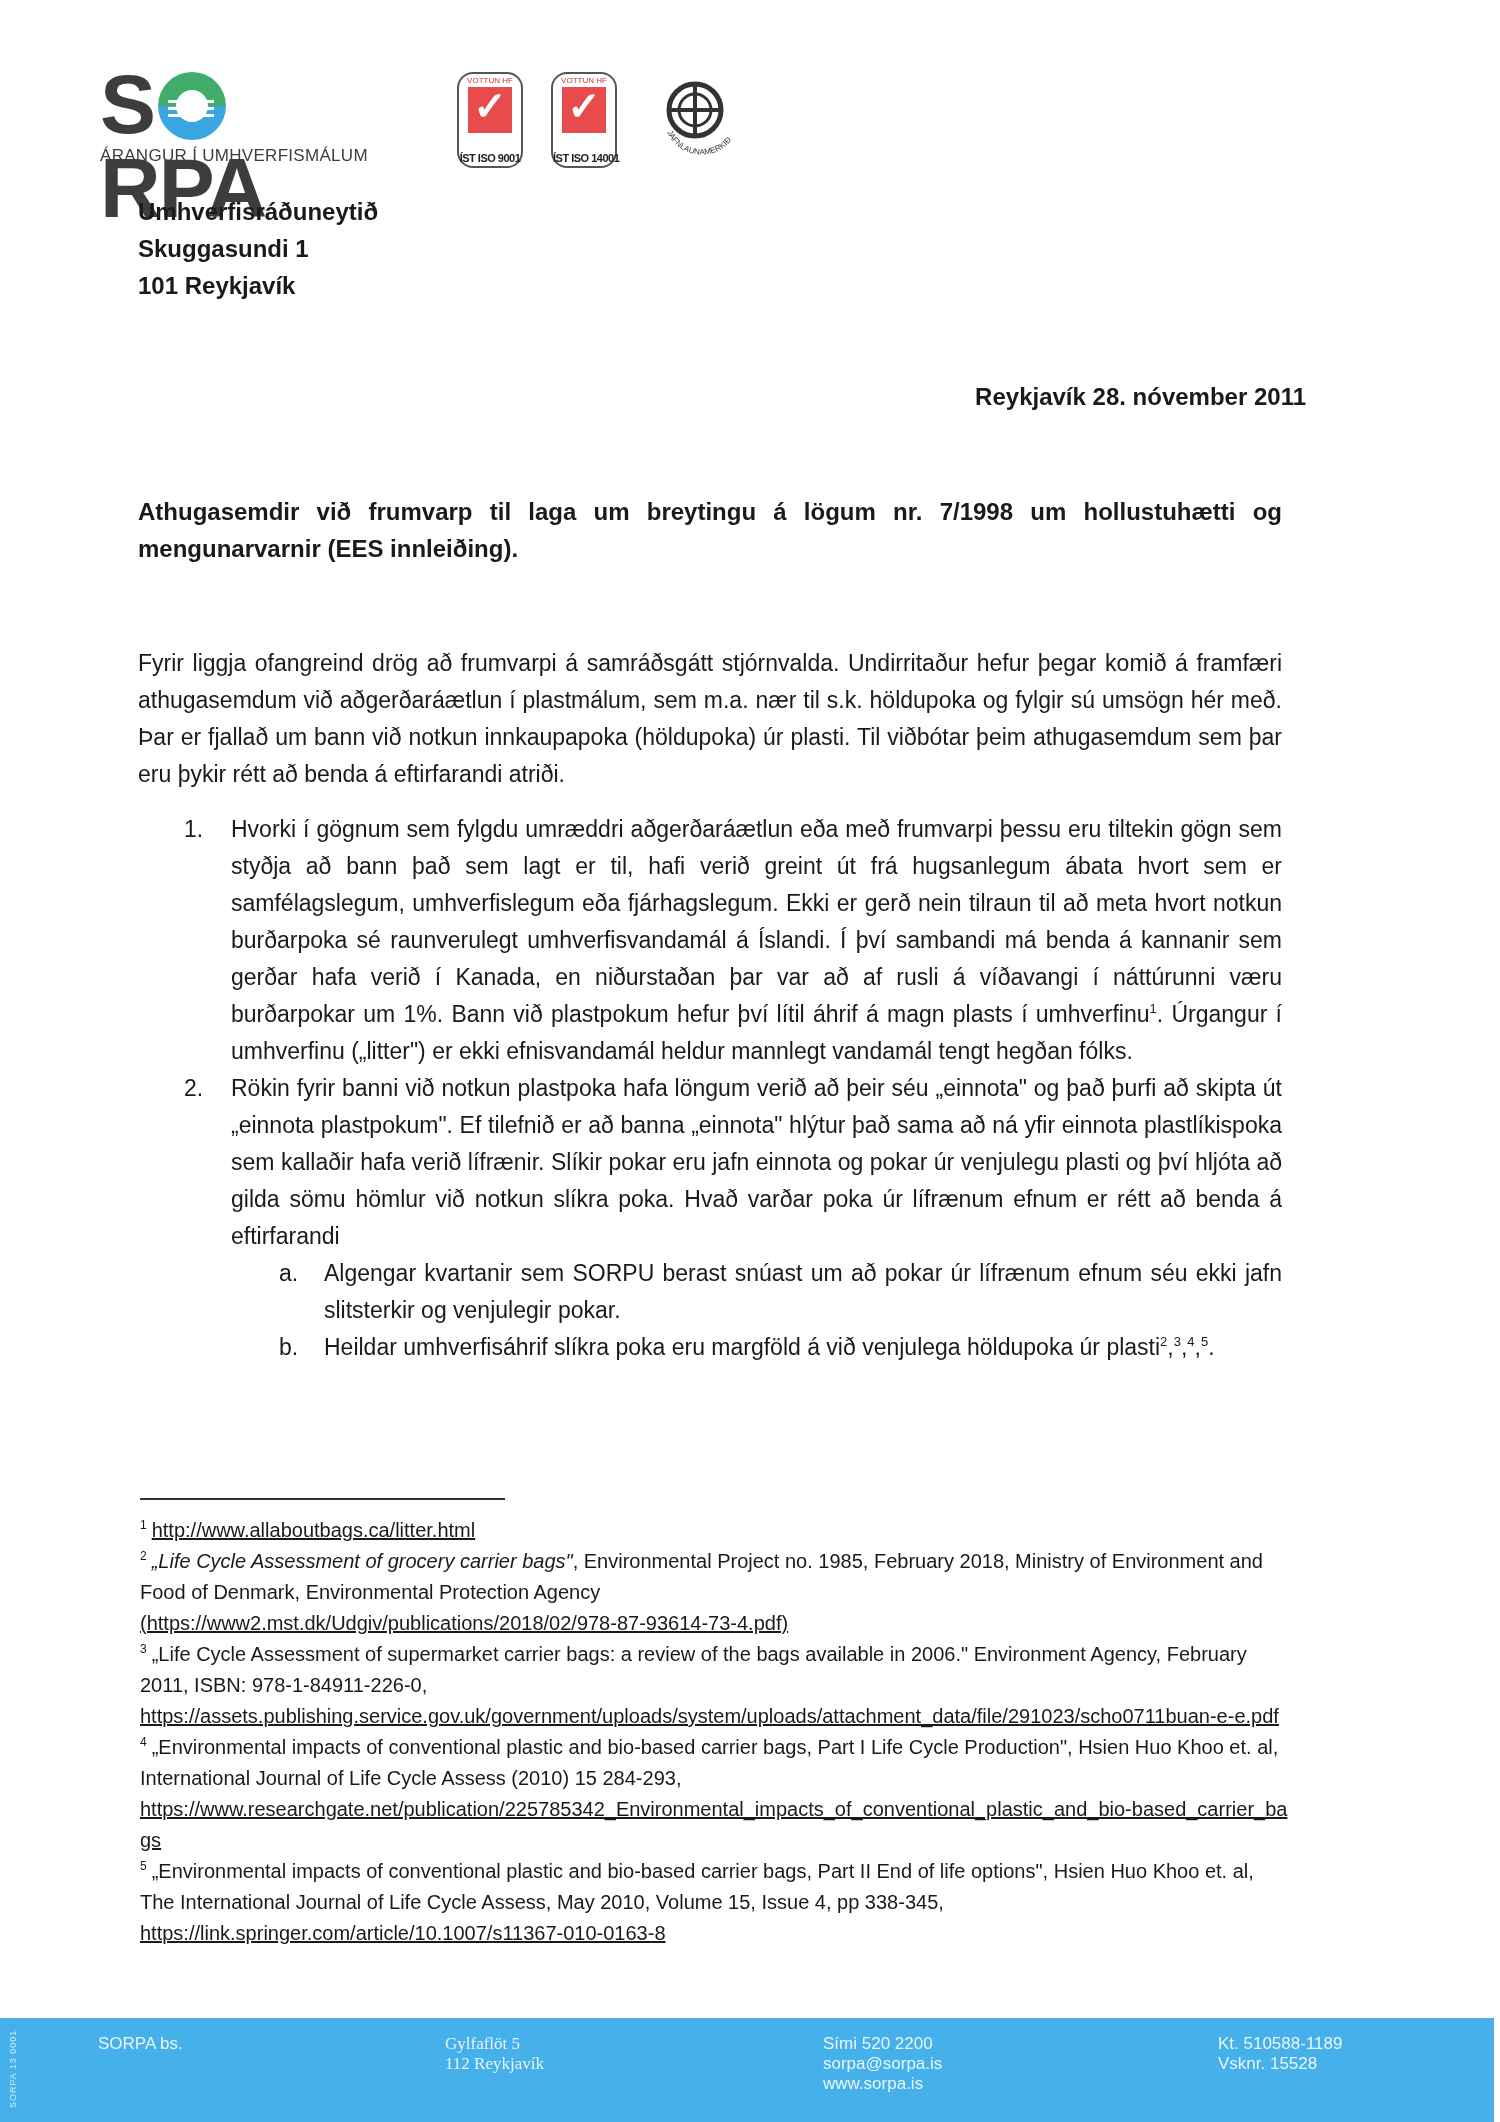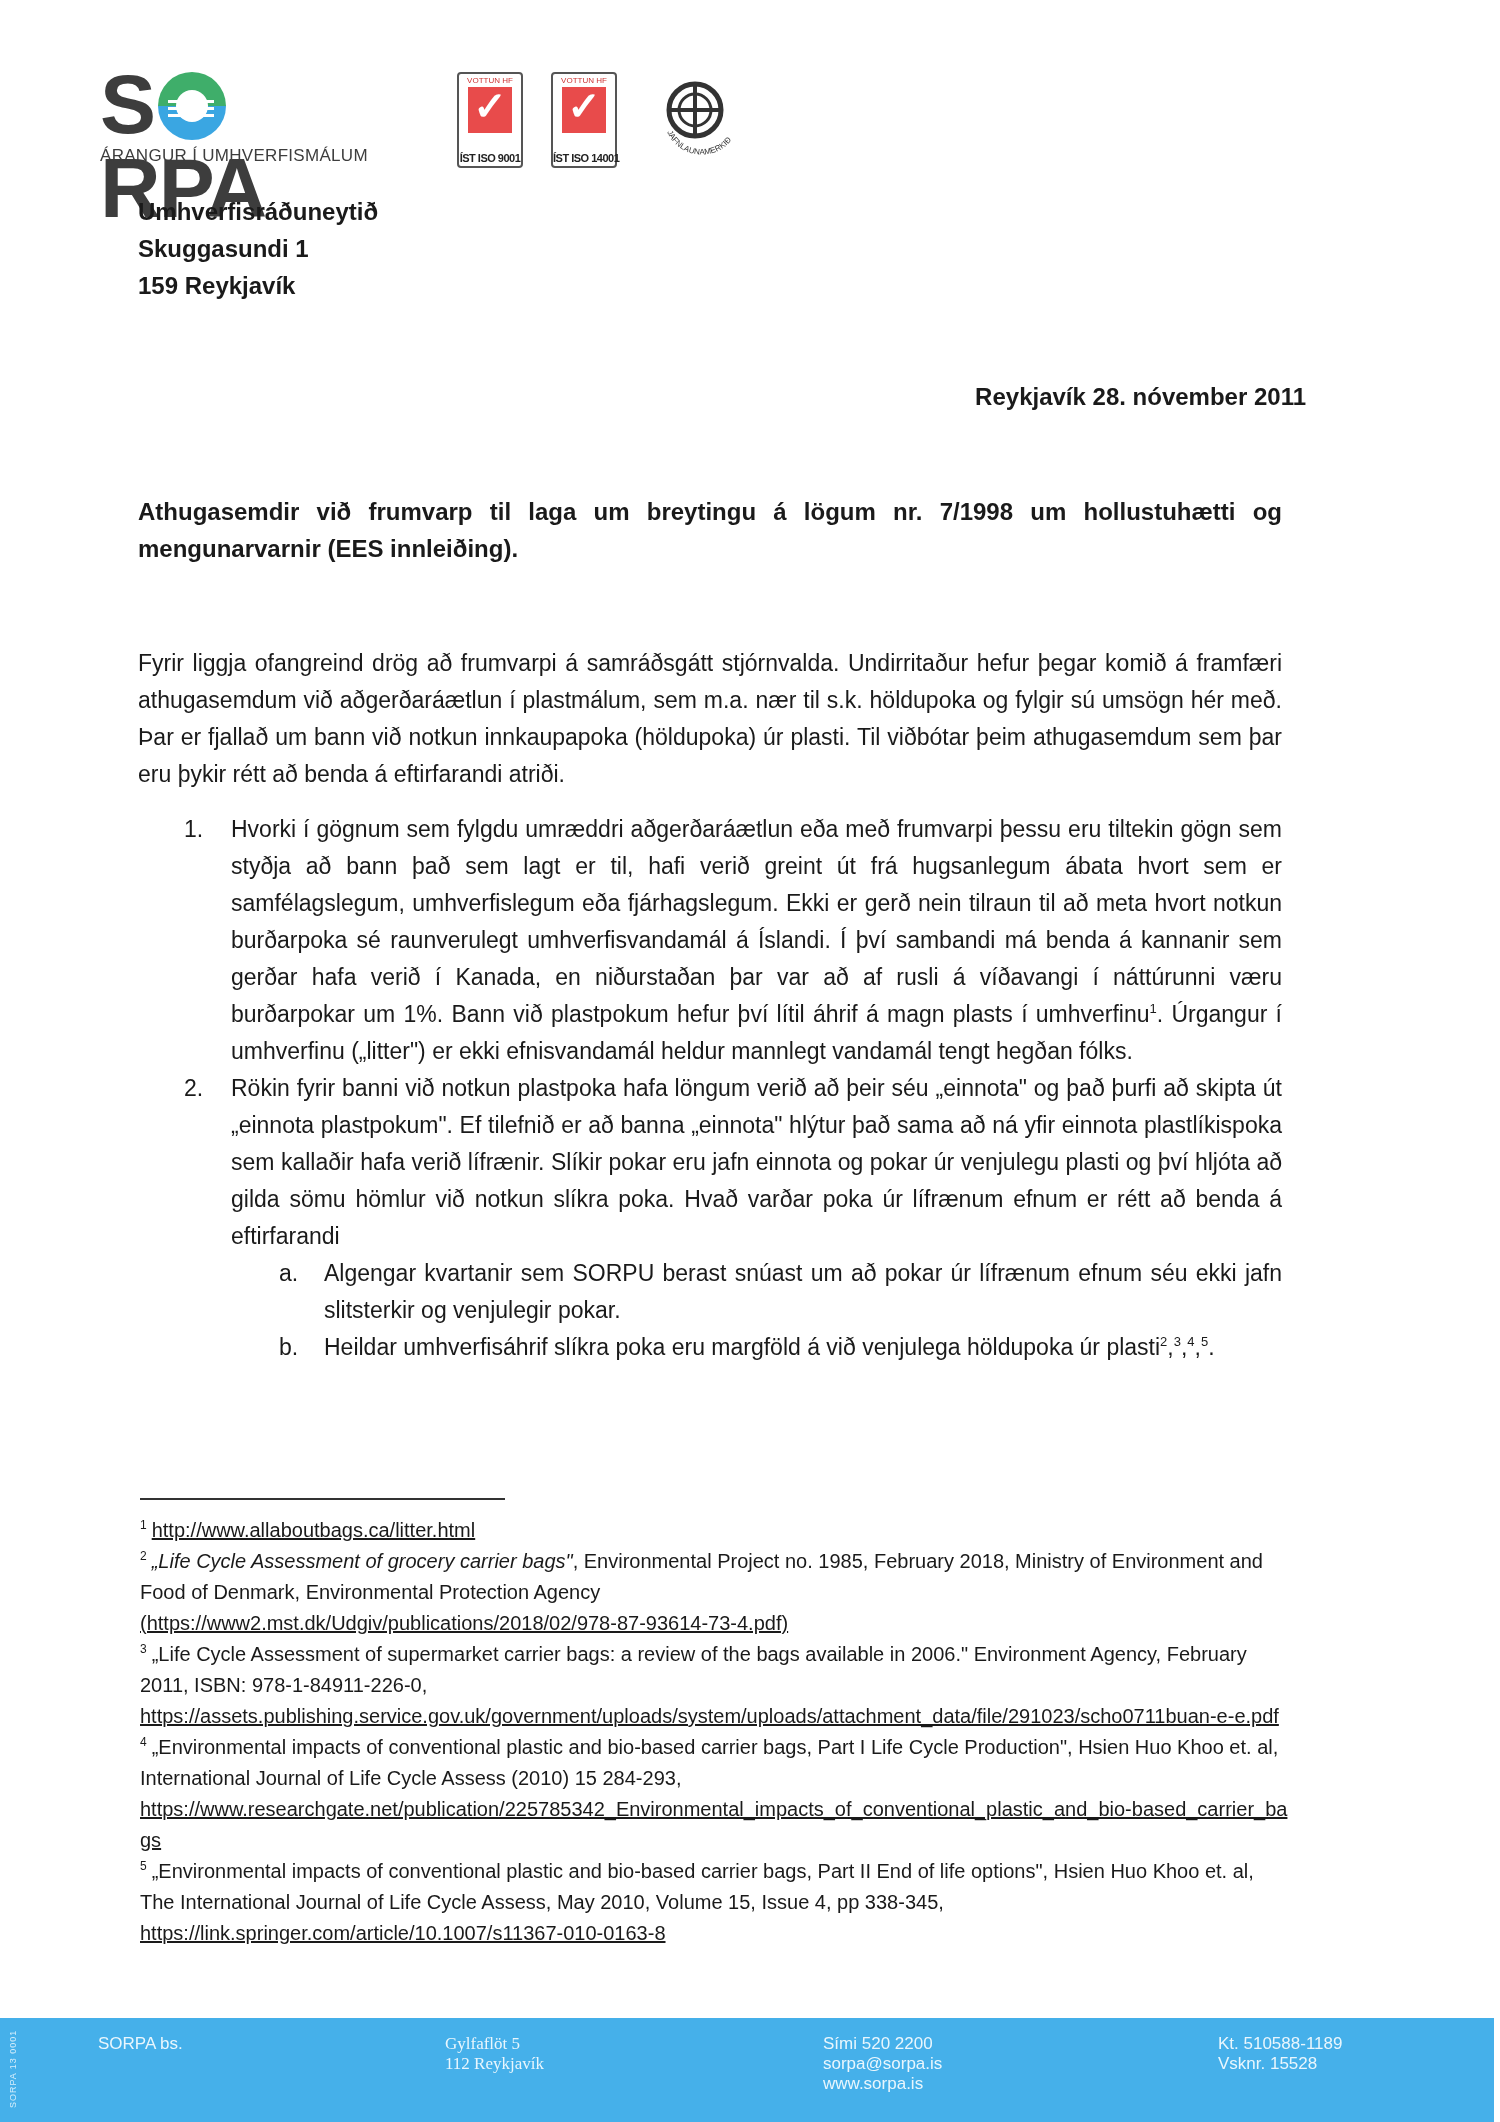--- a/index.html
+++ b/index.html
@@ -10,21 +10,21 @@
   .logo { position: absolute; left: 100px; top: 62px; width: 260px; height: 108px; }
   .logo-word { position: absolute; left: 0; top: 0; font-family: "Liberation Sans", sans-serif; font-size: 84px; line-height: 84px; font-weight: bold; color: #3d3d3d; letter-spacing: -2px; }
   .logo-word .o-slot { display: inline-block; width: 68px; }
   .logo-circle { position: absolute; left: 58px; top: 10px; width: 68px; height: 68px; border-radius: 50%; overflow: hidden; }
   .logo-circle .top { position: absolute; left: 0; top: 0; width: 68px; height: 34px; background: #3fae6a; }
   .logo-circle .bot { position: absolute; left: 0; top: 34px; width: 68px; height: 34px; background: #3aa6e2; }
   .logo-circle .hole { position: absolute; left: 18px; top: 18px; width: 32px; height: 32px; background: #fff; border-radius: 50%; }
   .logo-circle .stripe { position: absolute; left: 10px; height: 3px; width: 46px; background: #fff; }
   .logo-tag { position: absolute; left: 0; top: 84px; font-size: 17px; color: #3d3d3d; letter-spacing: 0.3px; white-space: nowrap; }
 
-  .cert { position: absolute; top: 72px; width: 62px; height: 92px; border: 2px solid #555; border-radius: 4px; background: #fff; }
+  .cert { position: absolute; top: 72px; width: 62px; height: 92px; border: 2px solid #555; border-radius: 16px; background: #fff; }
   .cert .lbl { position: absolute; top: 2px; left: 0; width: 100%; text-align: center; font-size: 8px; color: #c33; }
   .cert .box { position: absolute; top: 13px; left: 9px; width: 44px; height: 46px; background: #e84b4b; }
   .cert .chk { position: absolute; top: 12px; left: 0; width: 100%; text-align: center; font-size: 40px; line-height: 40px; color: #fff; font-weight: bold; }
   .cert .iso { position: absolute; bottom: 2px; left: 0; width: 100%; text-align: center; font-size: 11px; font-weight: bold; color: #222; white-space: nowrap; letter-spacing: -0.5px; margin-top: 40px; }
   .cert1 { left: 457px; }
   .cert2 { left: 551px; }
   .equal-pay { position: absolute; left: 655px; top: 72px; width: 96px; height: 96px; }
 
   
   .addr { position: absolute; left: 138px; top: 193px; font-size: 24px; font-weight: bold; line-height: 37px; color: #1a1a1a; }
@@ -97,21 +97,21 @@
     <circle cx="40" cy="38" r="16" fill="none" stroke="#333" stroke-width="3"></circle>
     <line x1="40" y1="12" x2="40" y2="64" stroke="#333" stroke-width="4"></line>
     <line x1="14" y1="38" x2="66" y2="38" stroke="#333" stroke-width="4"></line>
     <path id="arcp" d="M12,60 A38,38 0 0,0 84,52" fill="none"></path>
     <text font-size="8" fill="#333" font-family="Liberation Sans, sans-serif"><textPath href="#arcp">JAFNLAUNAMERKIÐ</textPath></text>
   </svg>
 
   <div class="addr">
     <div>Umhverfisráðuneytið</div>
     <div>Skuggasundi 1</div>
-    <div>159 Reykjavík</div>
+    <div>101 Reykjavík</div>
   </div>
 
   <div class="date">Reykjavík 28. nóvember 2011</div>
 
   <div class="subject">Athugasemdir við frumvarp til laga um breytingu á lögum nr. 7/1998 um hollustuhætti og mengunarvarnir (EES innleiðing).</div>
 
   <div class="body-text intro">Fyrir liggja ofangreind drög að frumvarpi á samráðsgátt stjórnvalda. Undirritaður hefur þegar komið á framfæri athugasemdum við aðgerðaráætlun í plastmálum, sem m.a. nær til s.k. höldupoka og fylgir sú umsögn hér með.  Þar er fjallað um bann við notkun innkaupapoka (höldupoka) úr plasti.  Til viðbótar þeim athugasemdum sem þar eru þykir rétt að benda á eftirfarandi atriði.</div>
 
   <div class="list" style="top:811px;">
     <div class="li">

